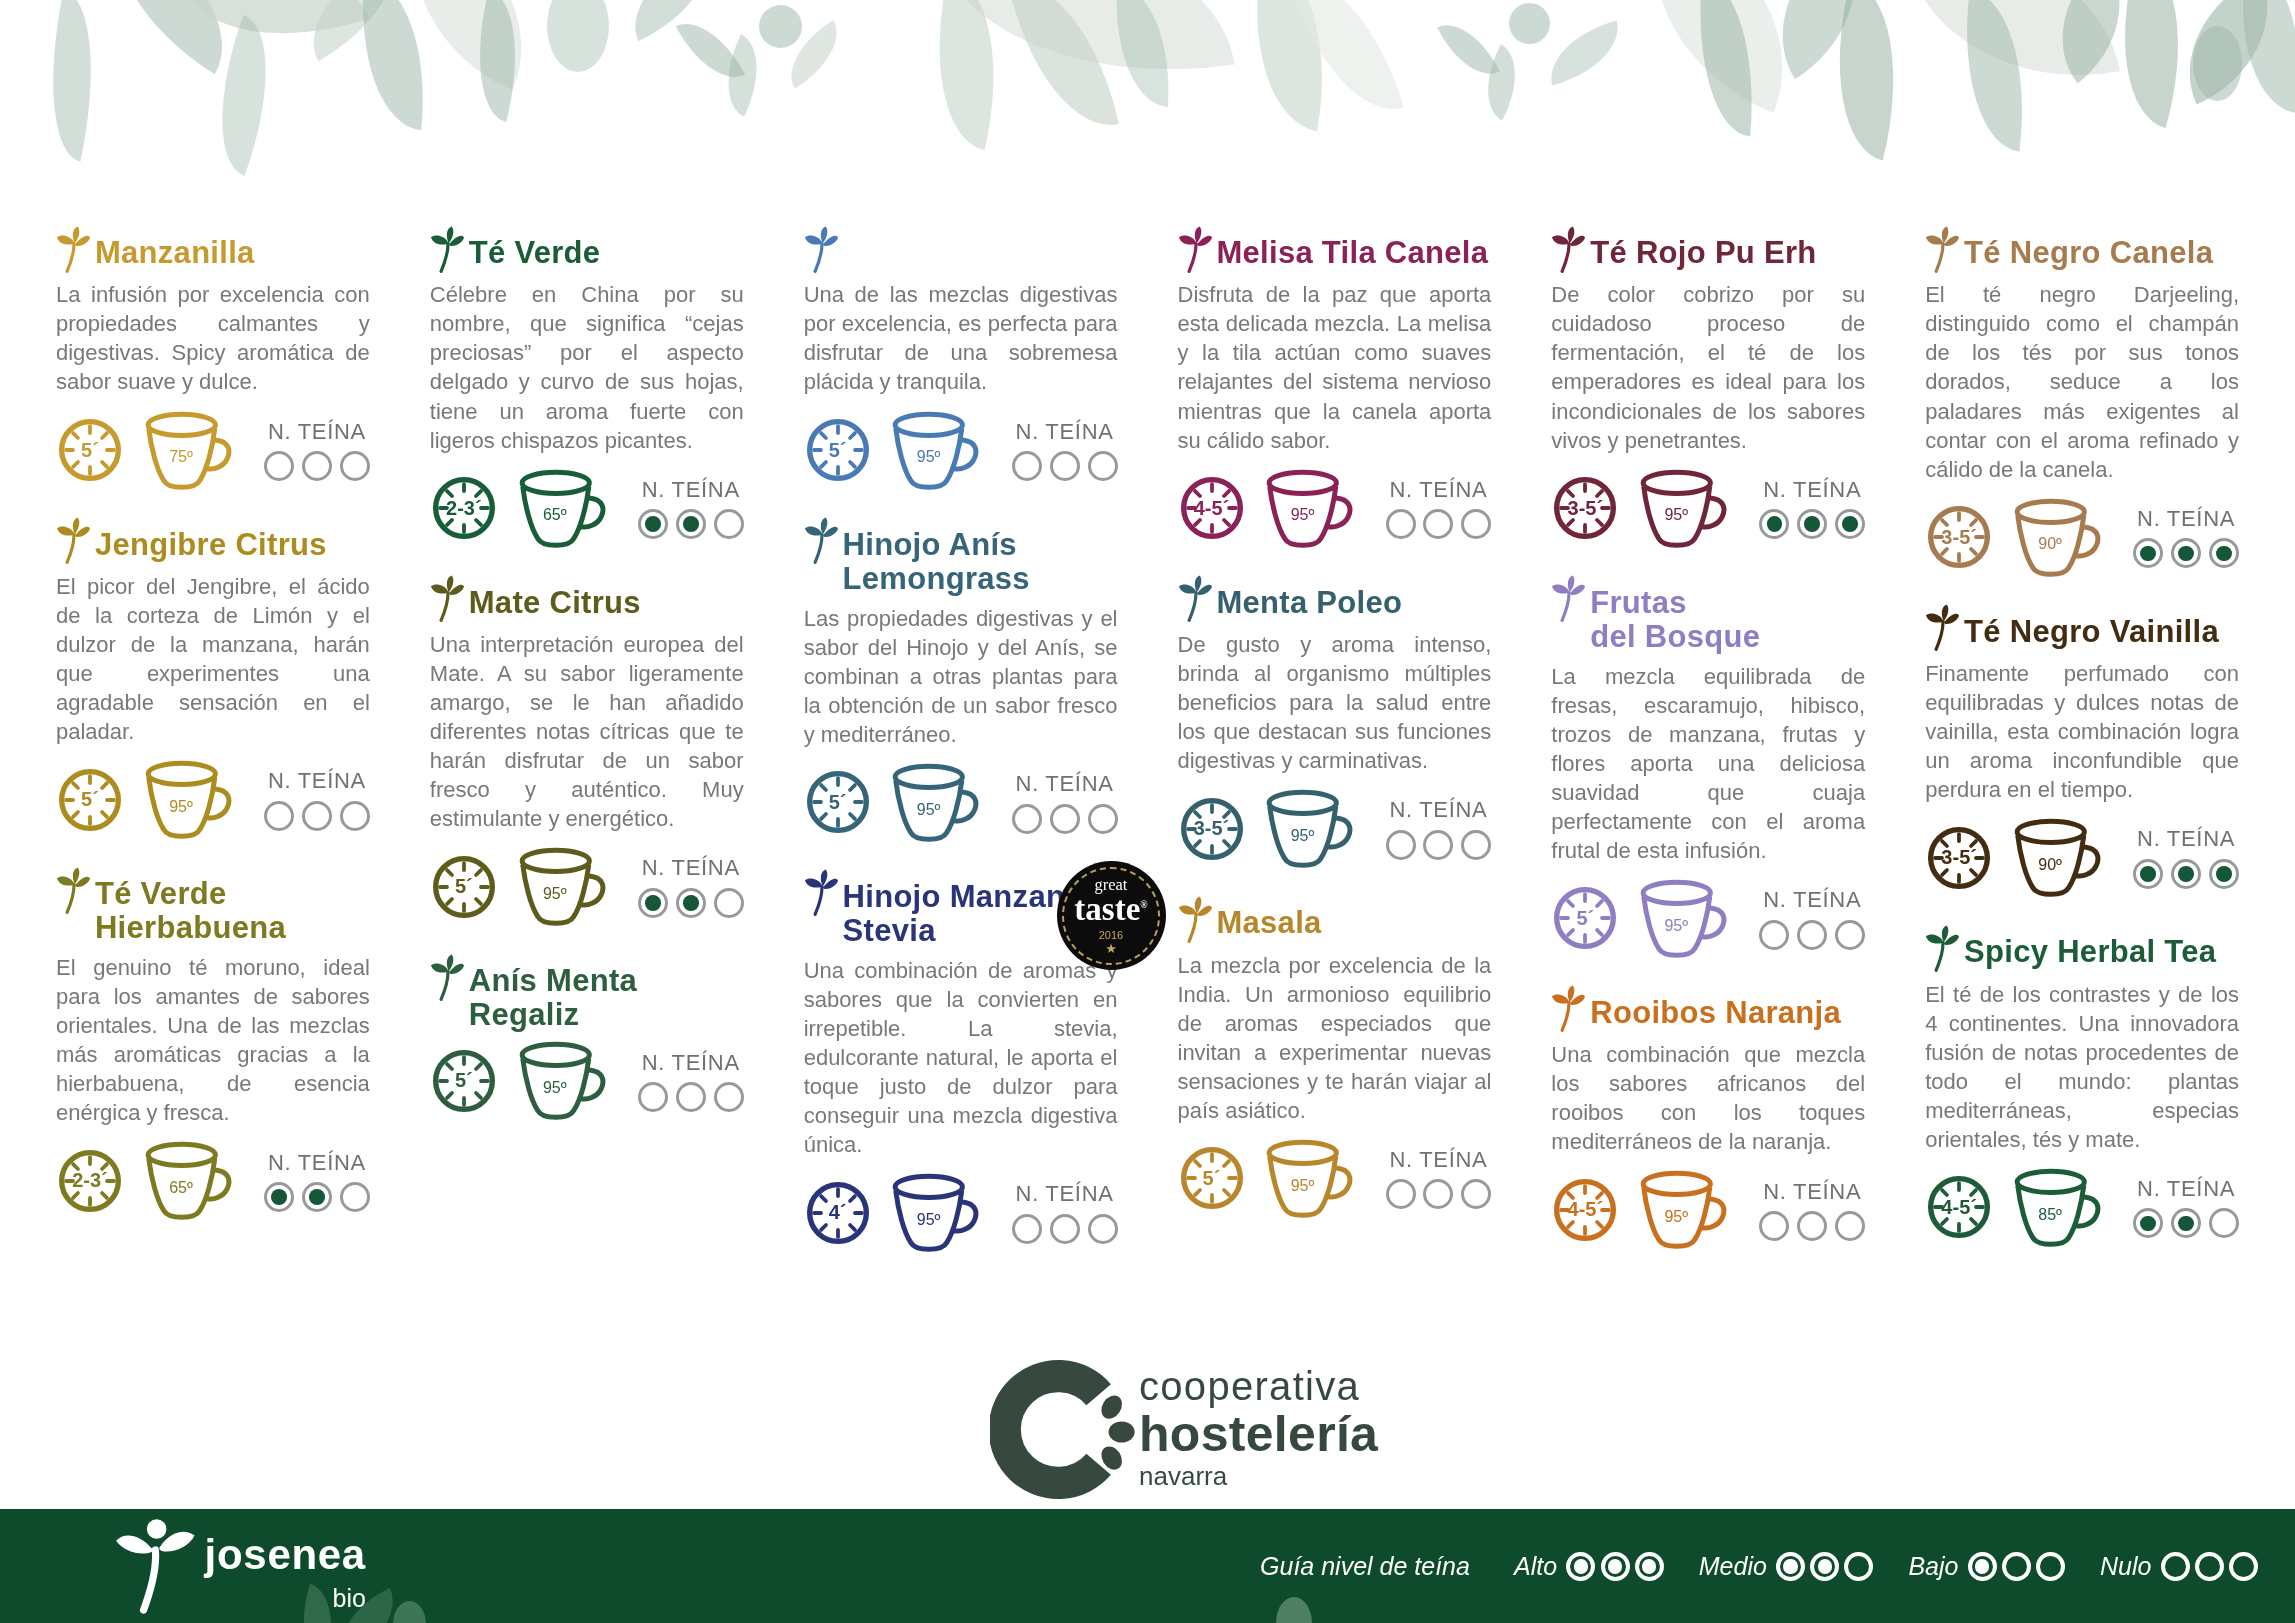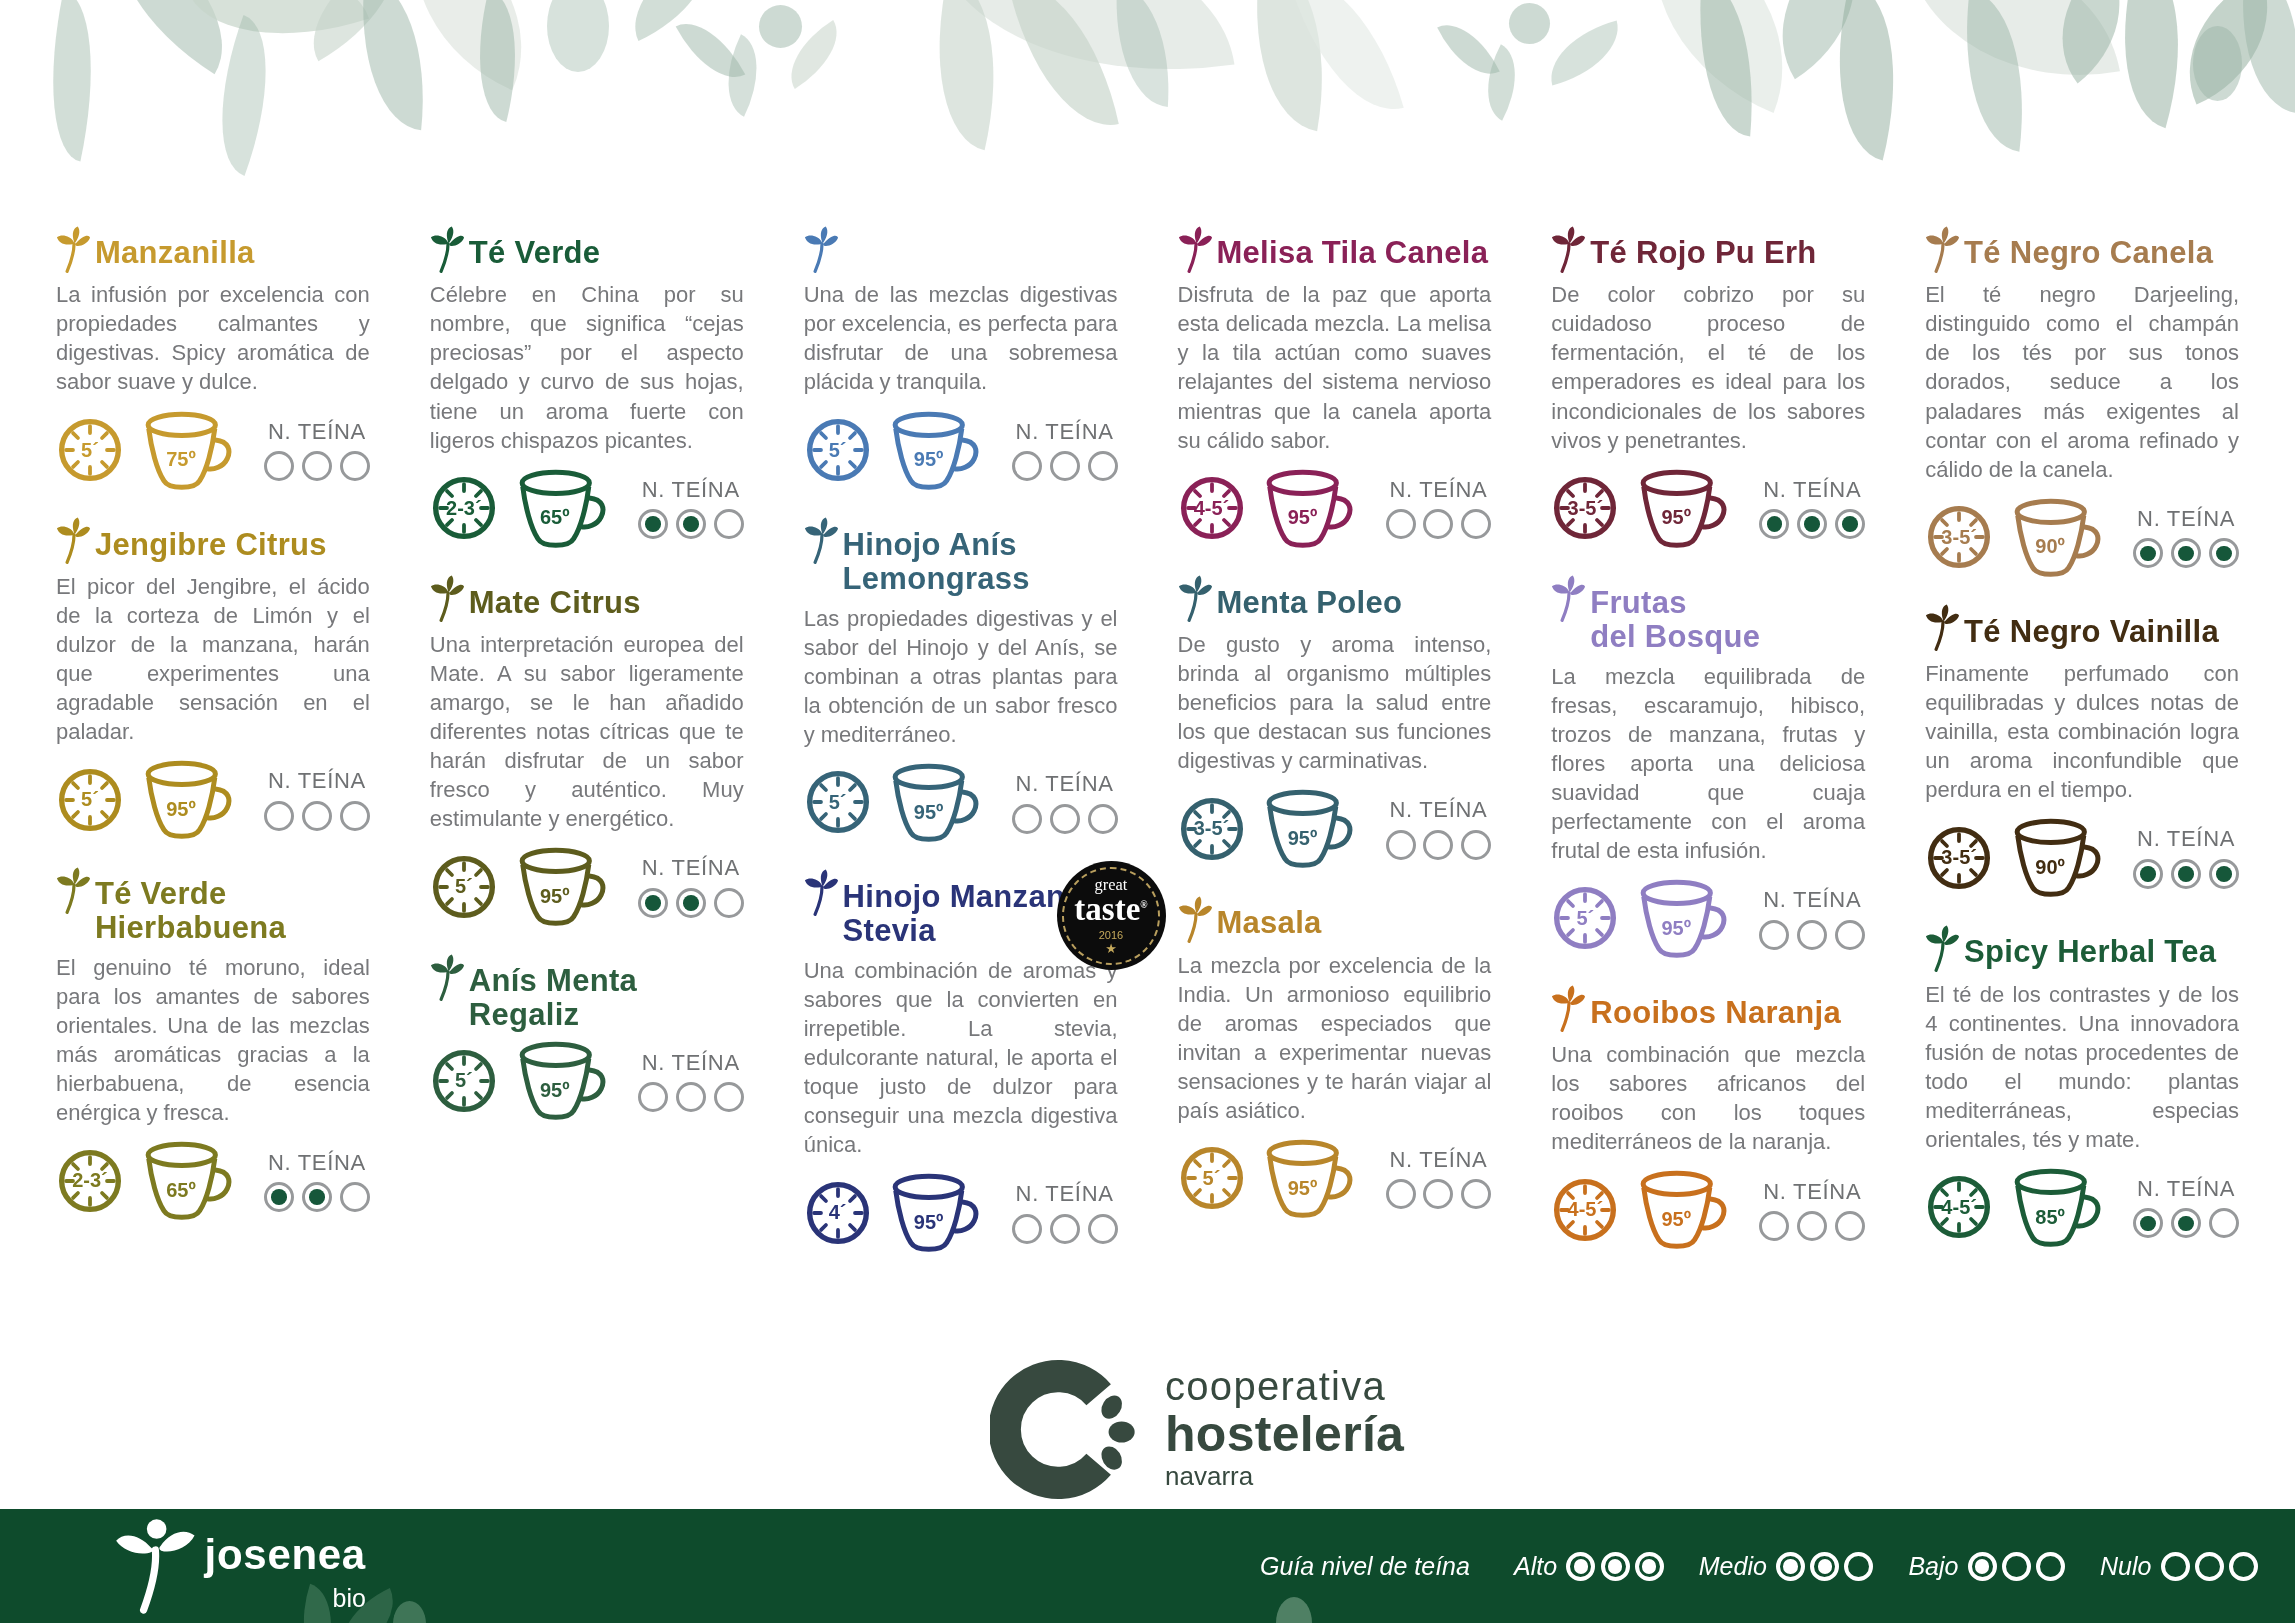--- a/index.html
+++ b/index.html
@@ -20,39 +20,39 @@
   .sprout{width:35px;height:47px;flex:none;margin:-10.5px 3.9px 0 0;color:var(--c);}
   .title{font-size:31px;line-height:1.1;font-weight:bold;color:var(--c);margin:0;letter-spacing:0.3px;}
   .t1,.t2{display:block;}
   .t2:empty{display:none;}
   .desc{font-size:22px;line-height:1.32;color:#77787b;text-align:justify;margin:0 0 13px 0;hyphens:auto;}
   .brew{display:flex;align-items:center;gap:15.7px;min-height:80px;}
   .timer{position:relative;width:68px;height:68px;color:var(--c);flex:none;}
   .timer svg,.cup svg{width:100%;height:100%;display:block;}
   .tv{position:absolute;inset:0;display:flex;align-items:center;justify-content:center;font-size:20px;font-weight:bold;color:var(--c);font-style:normal;}
   .cup{position:relative;width:96px;height:81px;color:var(--c);flex:none;}
-  .cv{position:absolute;left:10%;width:66%;top:48%;display:flex;justify-content:center;font-size:20px;font-weight:bold;color:var(--c);}
+  .cv{position:absolute;left:10%;width:66%;top:48%;display:flex;justify-content:center;font-size:16px;font-weight:normal;color:var(--c);}
   .teina{margin-left:auto;display:flex;flex-direction:column;align-items:center;gap:6.5px;}
   .tl{font-size:22px;color:#6f7173;letter-spacing:0.7px;white-space:nowrap;}
   .dots{display:flex;gap:7.9px;}
   .dots i{width:30px;height:30px;border:3.9px solid var(--ring,#97999b);border-radius:50%;background:transparent;display:flex;align-items:center;justify-content:center;box-sizing:border-box;}
   .dots i.filled::after{content:"";width:15.7px;height:15.7px;border-radius:50%;background:var(--dot-fill,#16573a);}
 
   
   .gt-badge{position:absolute;right:-48px;top:-18.3px;width:109px;height:109px;border-radius:50%;background:#0c0c0c;color:#fff;display:flex;flex-direction:column;align-items:center;justify-content:center;z-index:3;}
   .gt-badge::before{content:"";position:absolute;inset:5.9px;border:2px dashed #b99f5e;border-radius:50%;}
   .gt-badge i{font-style:normal;display:block;line-height:1;}
   .gt-top{font-size:16.4px;font-family:"Liberation Serif",serif;}
   .gt-main{font-size:33px;font-weight:bold;font-family:"Liberation Serif",serif;}
   .gt-main sup{font-size:9.8px;}
   .gt-year{font-size:11px;color:#c5a95c;margin-top:3.3px;}
   .gt-star{font-size:13px;color:#c5a95c;margin-top:1.3px;}
 
   
-  .coop{position:absolute;top:1355px;left:990px;display:flex;align-items:center;gap:26px;color:var(--logo,#37493f);}
+  .coop{position:absolute;top:1355px;left:990px;display:flex;align-items:center;color:var(--logo,#37493f);}
   .coop-mark{width:149px;height:149px;flex:none;}
   .coop-text{display:flex;flex-direction:column;}
   .coop-l1{font-size:40px;letter-spacing:1.3px;line-height:1.04;}
   .coop-l2{font-size:50px;font-weight:bold;letter-spacing:0.3px;line-height:1.04;}
   .coop-l3{font-size:26px;line-height:1.25;}
 
   
   .footer{position:absolute;left:0;top:1509px;width:100%;height:115px;background:var(--bar,#0e4b2c);overflow:hidden;}
   .jos{position:absolute;left:110px;top:6.5px;display:flex;align-items:flex-start;color:#fff;}
   .jos-mark{width:92px;height:98px;flex:none;margin-right:2.6px;}

